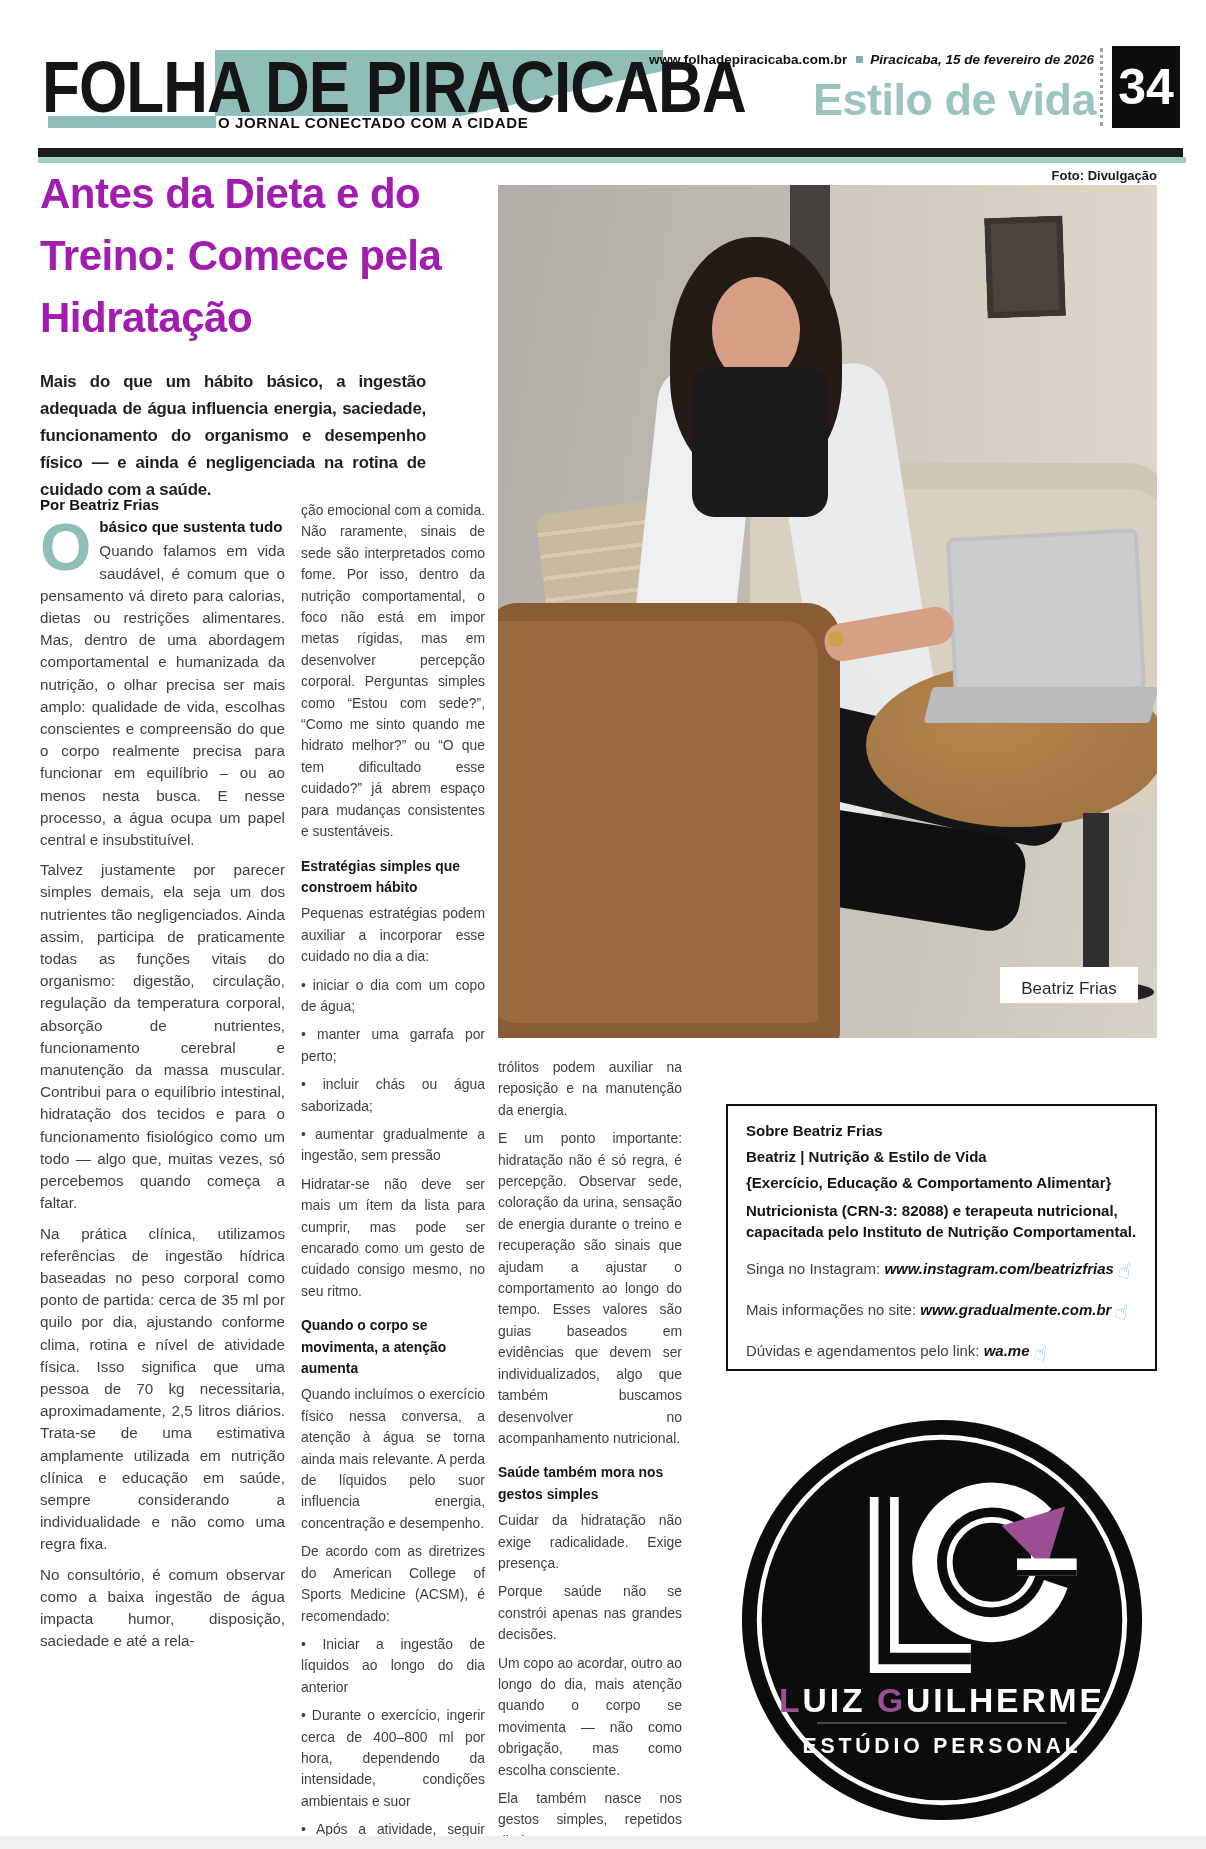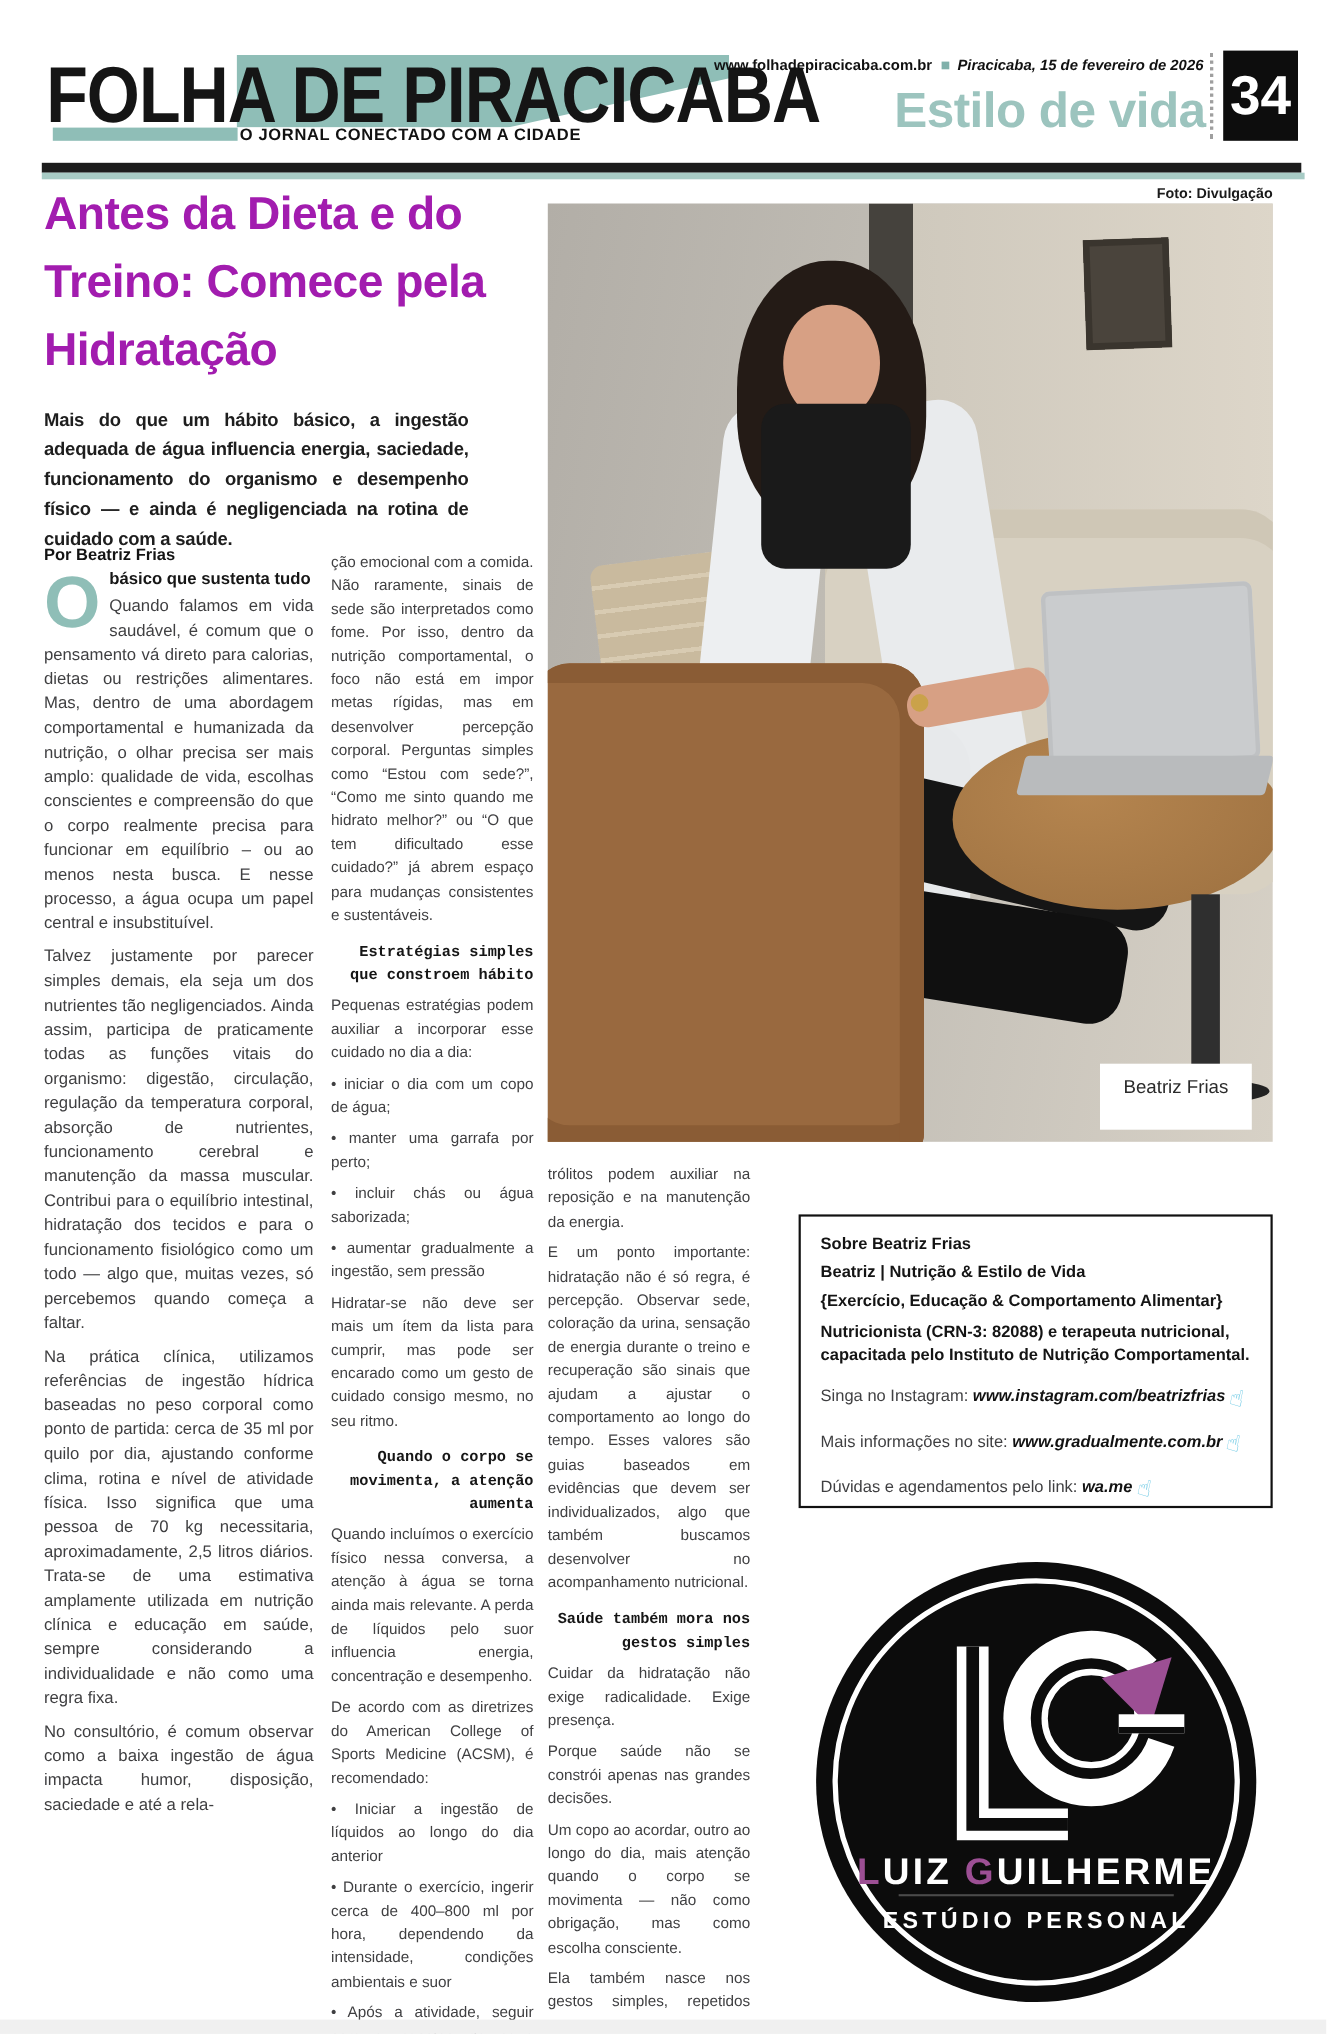--- a/index.html
+++ b/index.html
@@ -39,21 +39,21 @@
 
   
   .col { position:absolute; color:#3f3f41; text-align:justify; }
   .col1 { left:40px;  top:494px;  width:245px; font-size:15.2px; line-height:22.2px; }
   .col2 { left:301px; top:500px;  width:184px; font-size:13.9px; line-height:21.4px; }
   .col3 { left:498px; top:1057px; width:184px; font-size:13.9px; line-height:21.4px; }
   .byline { font-weight:700; color:#131313; font-size:15px; }
   .para { margin:0 0 8px 0; }
   .col2 .para, .col3 .para { margin-bottom:7px; }
   .bullet { margin-bottom:6px; }
-  .subhead { font-size:inherit; font-weight:700; color:#161616; margin:13px 0 5px 0; text-align:right;font-family:Liberation Mono, monospace; }
+  .subhead { font-size:inherit; font-weight:700; color:#161616; margin:13px 0 5px 0; text-align:left; }
   .dropcap { float:left; color:#8fbeb7; font-size:66px; line-height:50px; font-weight:700; margin:6px 8px 0 0; }
   .open-h { display:block; font-weight:700; color:#161616; margin-bottom:2px; text-align:left; }
 
   
   .photo { position:absolute; left:498px; top:185px; width:659px; height:853px; overflow:hidden;
            background:linear-gradient(100deg,#b2aea7 0%,#c1bdb5 45%,#d7d1c6 100%); }
   .ph-doorframe { position:absolute; left:292px; top:0; width:40px; height:440px; background:#45423d; }
   .ph-glass { position:absolute; left:332px; top:0; width:330px; height:430px;
               background:linear-gradient(90deg,#cfc9bd, #ddd6c9); }
   .ph-frame { position:absolute; left:488px; top:32px; width:78px; height:100px; background:#4a443c;
@@ -83,21 +83,21 @@
              border-radius:50%; }
   .ph-pedestal { position:absolute; left:585px; top:628px; width:26px; height:180px; background:#2f2f2f; }
   .ph-base { position:absolute; left:540px; top:796px; width:116px; height:22px; background:#222; border-radius:50%; }
   .ph-laptop-screen { position:absolute; left:452px; top:348px; width:192px; height:162px; background:#caccce;
              border-radius:8px; transform:rotate(-3deg); box-shadow:inset 0 0 0 4px #bfc1c3; }
   .ph-laptop-base { position:absolute; left:430px; top:502px; width:226px; height:36px; background:#b9bbbd;
              border-radius:4px; transform:skewX(-14deg); }
   .ph-arm { position:absolute; left:326px; top:430px; width:130px; height:38px; background:#d7a084;
              border-radius:18px; transform:rotate(-10deg); }
   .ph-watch { position:absolute; left:330px; top:446px; width:16px; height:16px; background:#caa24a; border-radius:50%; }
-  .photo-caption { position:absolute; left:502px; top:782px; width:138px; height:60px; background:#fff;
+  .photo-caption { position:absolute; left:502px; top:782px; width:138px; height:36px; background:#fff;
              color:#2b2b2b; font-size:17px; text-align:center; line-height:44px; }
 
   
   .info-box { position:absolute; left:726px; top:1104px; width:431px; height:267px; border:2px solid #111;
               background:#fff; padding:16px 18px; font-size:15px; color:#3f3f41; }
   .ib-b { font-weight:700; color:#141414; margin-bottom:9px; }
   .ib-b3 { font-weight:700; color:#141414; margin-bottom:13px; line-height:21px; }
   .ib-line { margin-bottom:17px; white-space:nowrap; }
   .ib-link { font-weight:700; font-style:italic; color:#111; }
   .hand-icon { display:inline-block; color:#6ec9e4; font-size:21px; margin-left:4px; position:relative; top:4px;

